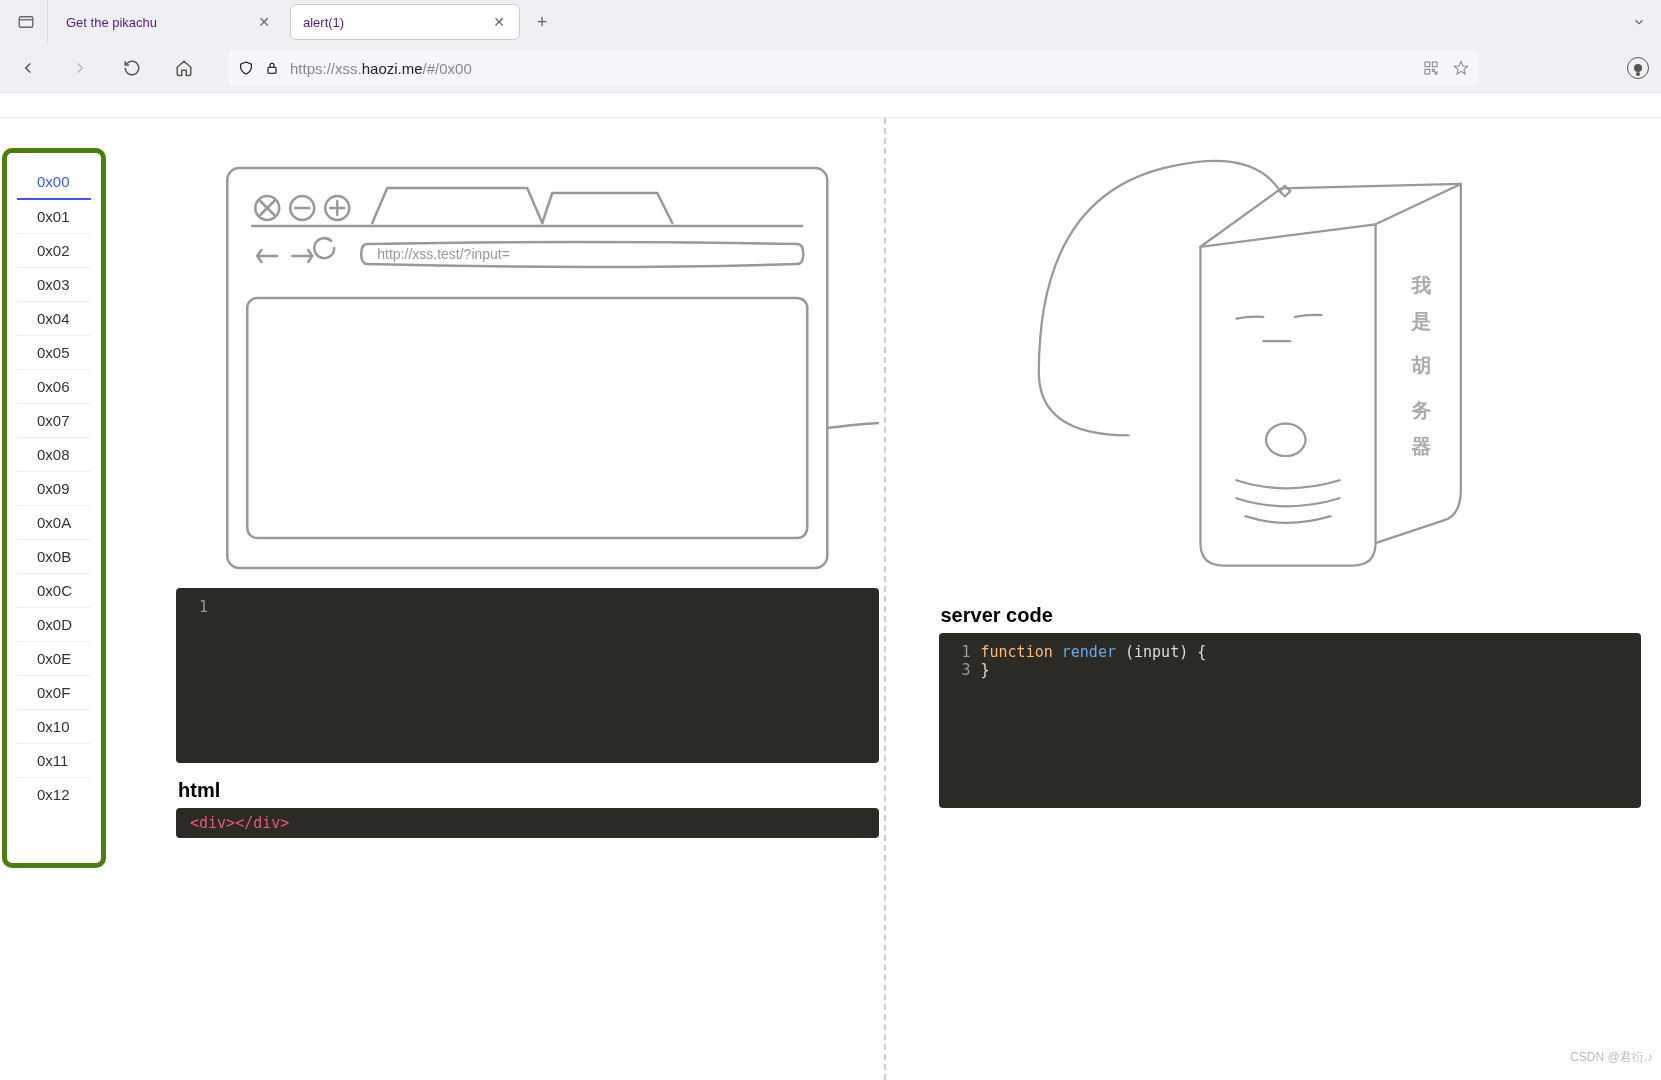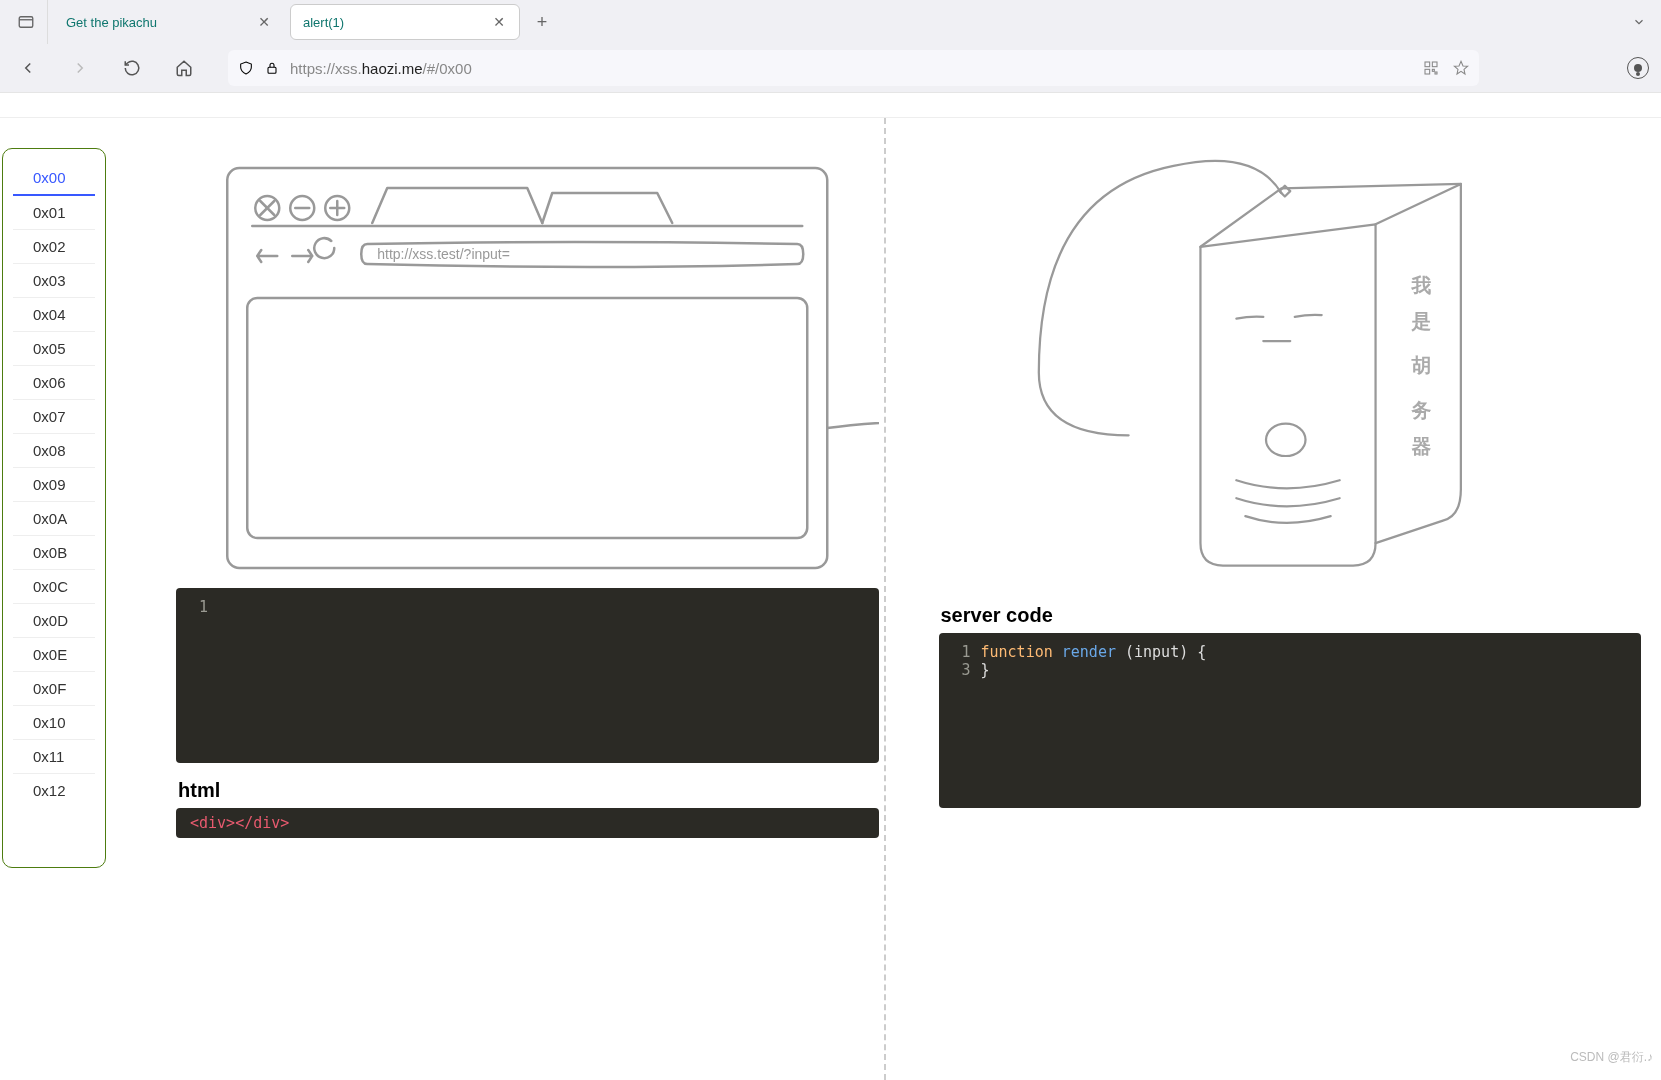--- a/index.html
+++ b/index.html
@@ -6,21 +6,21 @@
   html, body { height: 100%; font-family: -apple-system, BlinkMacSystemFont, "Segoe UI", sans-serif; overflow: hidden; }
   body { display: flex; flex-direction: column; width: 1661px; height: 1080px; background: #fff; }
 
   
   .chrome { background: #f0f0f4; }
   .tabstrip { display: flex; align-items: center; height: 44px; padding: 0 4px; gap: 0; }
   .sidebar-toggle { width: 44px; height: 44px; display: flex; align-items: center; justify-content: center; border-right: 1px solid #ddd; }
   .sidebar-toggle svg { width: 18px; height: 18px; stroke: #666; }
   .tab { display: flex; align-items: center; height: 36px; padding: 0 12px; min-width: 230px; max-width: 230px; border-radius: 6px; margin-left: 6px; cursor: pointer; }
   .tab.active { background: #fff; border: 1px solid #ccc; }
-  .tab-label { flex: 1; font-size: 13px; color: #0f766e; white-space: nowrap; overflow: hidden; text-overflow: ellipsis; }
+  .tab-label { flex: 1; font-size: 13px; color: #4c1d95; white-space: nowrap; overflow: hidden; text-overflow: ellipsis; }
   .tab-close { width: 16px; height: 16px; display: flex; align-items: center; justify-content: center; color: #666; font-size: 14px; }
   .newtab { width: 32px; height: 32px; display: flex; align-items: center; justify-content: center; color: #666; font-size: 18px; margin-left: 6px; cursor: pointer; }
   .tabs-dropdown { margin-left: auto; width: 36px; height: 36px; display:flex; align-items:center; justify-content:center; color:#666; cursor:pointer; }
 
   .navbar { display: flex; align-items: center; height: 48px; padding: 0 12px; gap: 20px; }
   .nav-btn { width: 32px; height: 32px; display: flex; align-items: center; justify-content: center; color: #555; cursor: pointer; border-radius: 4px; }
   .nav-btn.disabled { color: #bbb; }
   .nav-btn svg { width: 18px; height: 18px; }
   .urlbar { flex: 1; height: 36px; background: #f7f7fb; border-radius: 6px; display: flex; align-items: center; padding: 0 10px; gap: 10px; margin: 0 8px; }
   .urlbar svg { width: 16px; height: 16px; stroke: #888; fill: none; }
@@ -29,21 +29,21 @@
   .right-icons { display: flex; align-items: center; gap: 14px; margin-left: 8px; }
   .ricon { width: 20px; height: 20px; color: #555; }
   .profile { width: 22px; height: 22px; border: 1.5px solid #555; border-radius: 50%; display:flex; align-items:center; justify-content:center; margin-left: 120px; }
   .profile::after { content:""; width: 8px; height: 8px; background:#555; border-radius:50%; box-shadow: 0 6px 0 -2px #555; }
 
   .white-strip { height: 26px; background: #fff; border-top: 1px solid #e5e5e5; border-bottom: 1px solid #eee; }
 
   
   .page { flex: 1; display: flex; position: relative; overflow: hidden; }
 
-  .level-nav { width: 104px; border: 1px solid #4d7c0f; border-radius: 10px; margin: 30px 0 0 2px; padding: 12px 0; height: 720px; }
+  .level-nav { width: 104px; border: 5px solid #4d7c0f; border-radius: 10px; margin: 30px 0 0 2px; padding: 12px 0; height: 720px; }
   .level-item { padding: 8px 20px; font-size: 15px; color: #333; cursor: pointer; margin: 0 10px; border-bottom: 1px solid #eee; }
   .level-item.active { color: #3858ff; border-bottom: 2px solid #3858ff; }
   .level-item:last-child { border-bottom: none; }
 
   .main { flex: 1; position: relative; padding: 30px 20px 0 70px; display: flex; gap: 60px; }
   .col { flex: 1; min-width: 0; display: flex; flex-direction: column; }
 
   .divider-line { position: absolute; left: 50%; top: 0; bottom: 0; border-left: 2px dashed #ccc; }
 
   .illustration { height: 440px; position: relative; }

